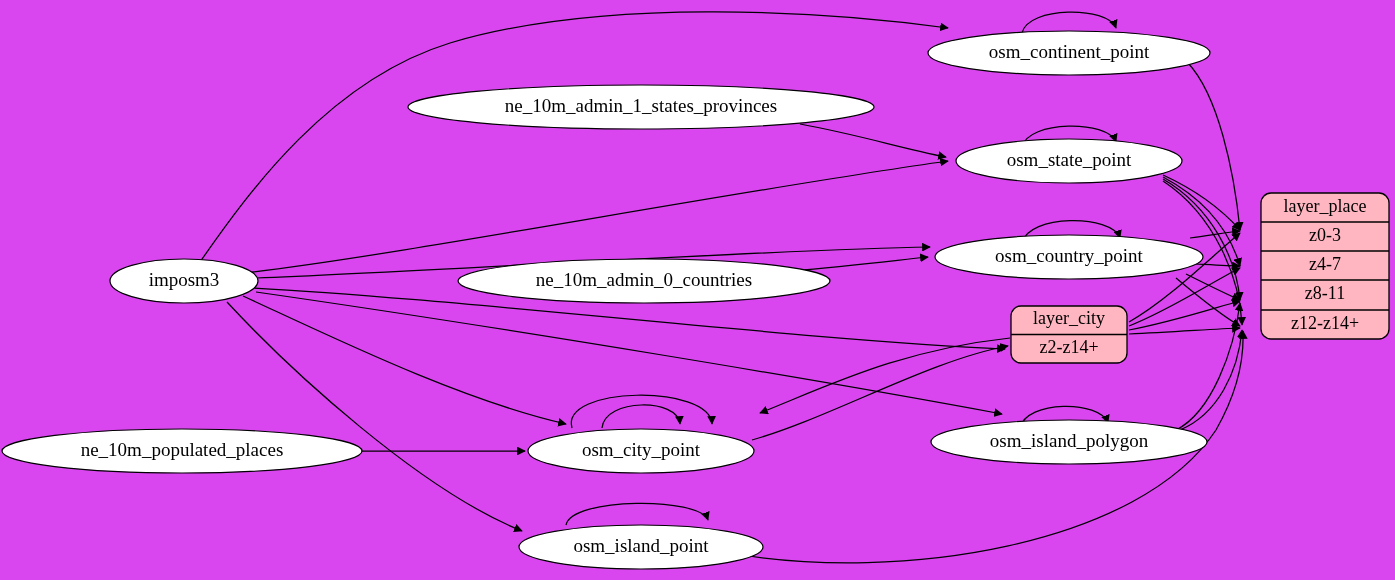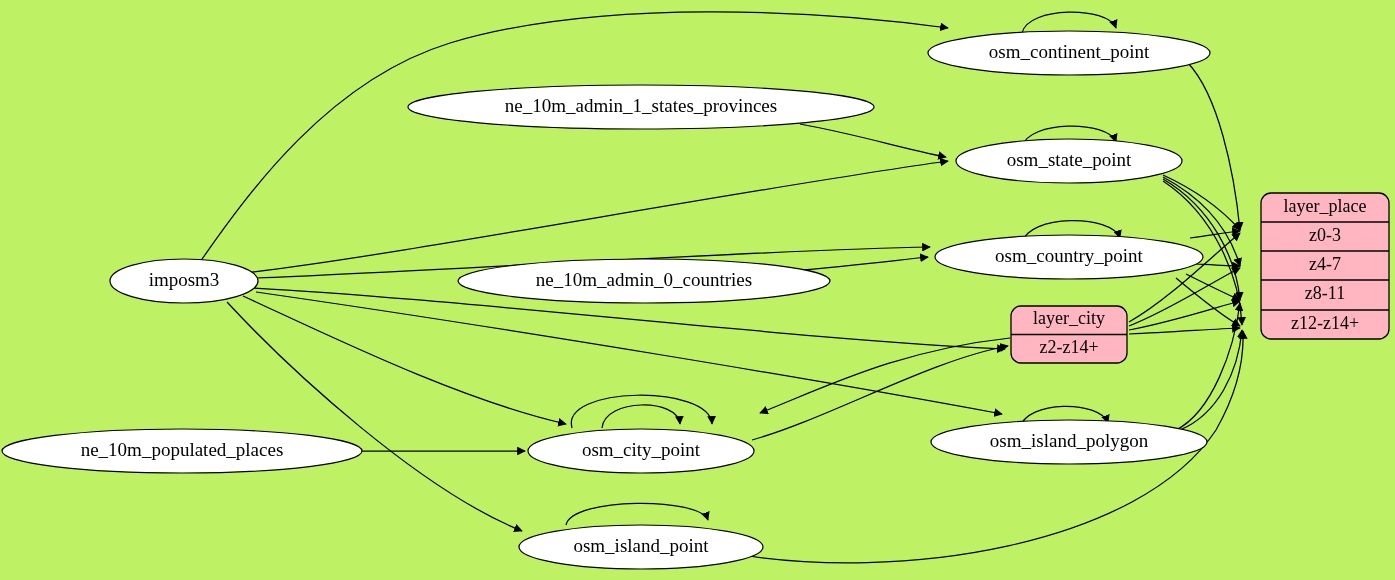--- a/index.html
+++ b/index.html
@@ -1,17 +1,17 @@
 <!DOCTYPE html>
 <html><head>
 <meta charset="utf-8">
 <style>
   html,body{margin:0;padding:0;background:#ffffff;}
   body{font-family:"Liberation Serif", serif;}
-  #canvas{position:relative;width:1395px;height:580px;background:#bef264;overflow:hidden;}
+  #canvas{position:relative;width:1395px;height:580px;background:#d946ef;overflow:hidden;}
   #graph-svg{position:absolute;left:0;top:0;width:1395px;height:580px;}
   .node-label{font-family:"Liberation Serif", serif;font-size:19px;fill:#000000;text-anchor:middle;dominant-baseline:middle;}
   .rec-label{font-family:"Liberation Serif", serif;font-size:18px;fill:#000000;text-anchor:middle;dominant-baseline:middle;}
   .ell{fill:#ffffff;stroke:#000000;stroke-width:1.2;}
   .edge{fill:none;stroke:#000000;stroke-width:1.25;}
   .recbox{fill:#ffb6c1;stroke:#000000;stroke-width:1.3;}
   .recdiv{stroke:#000000;stroke-width:1.3;fill:none;}
 </style>
 </head>
 <body>

